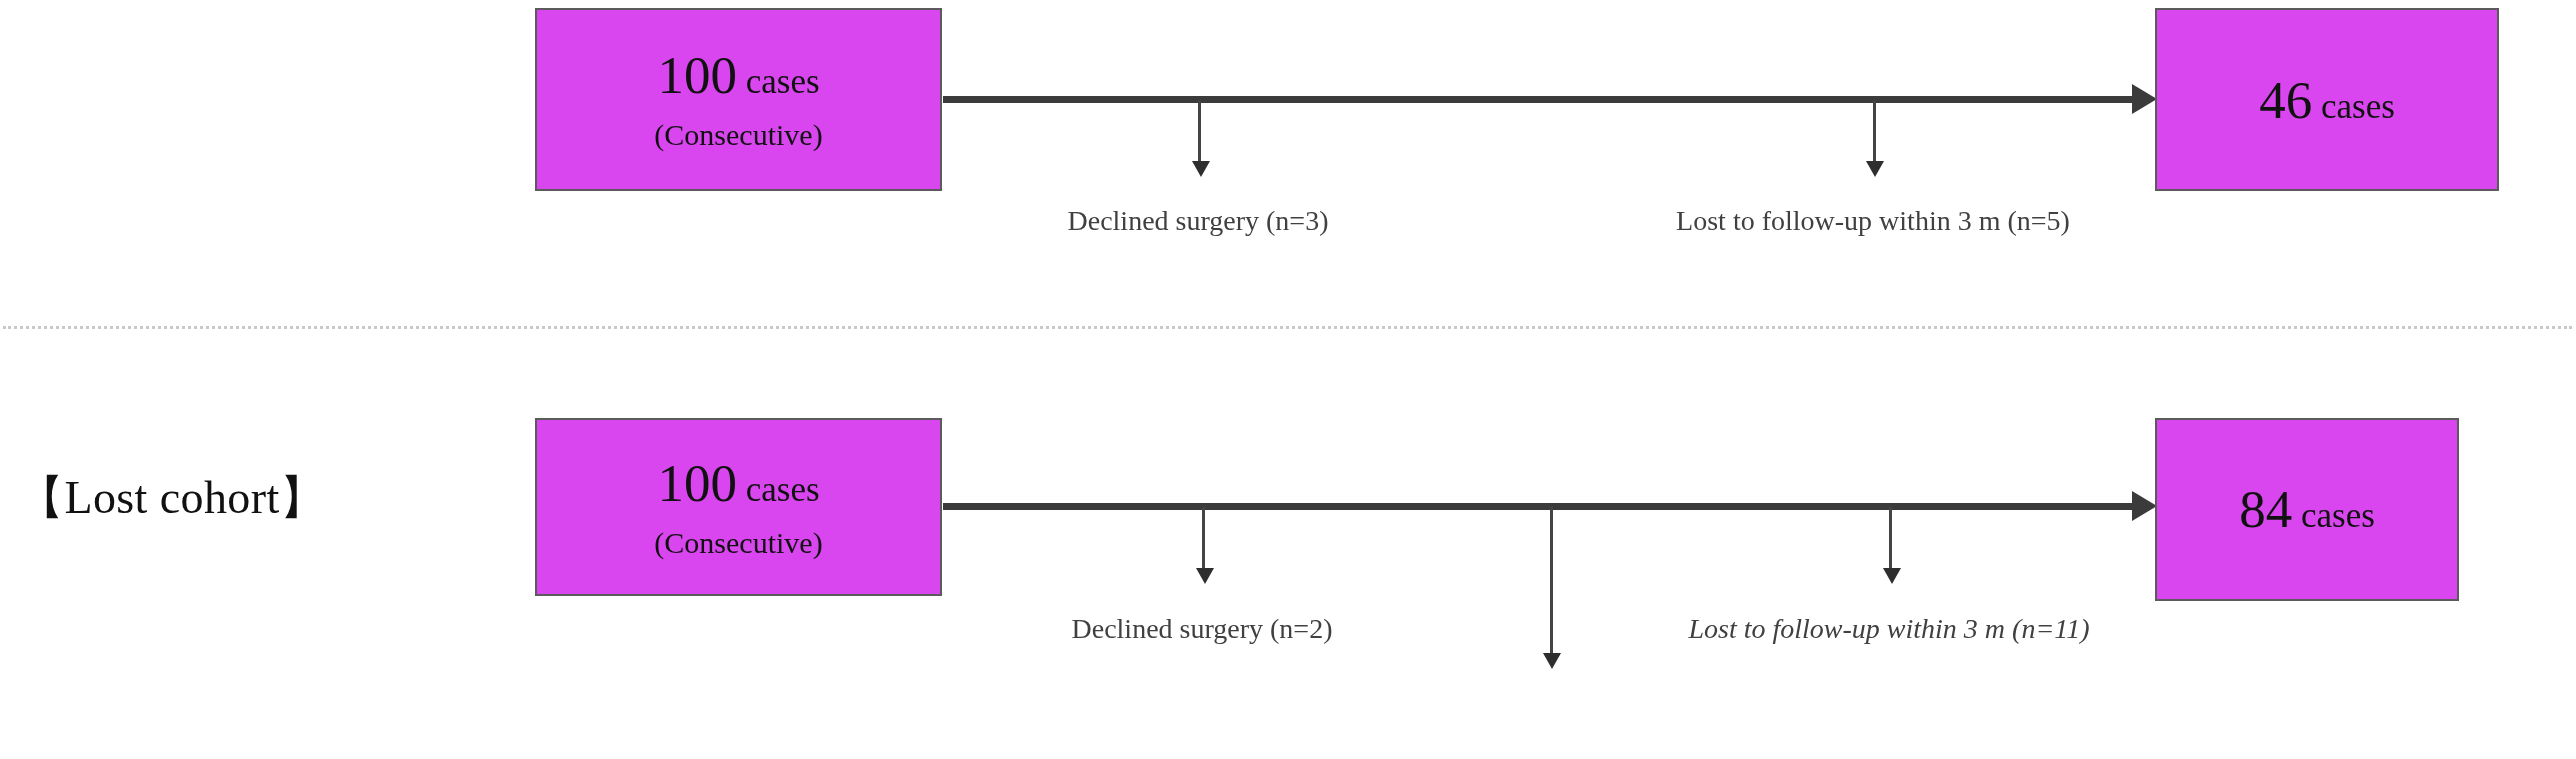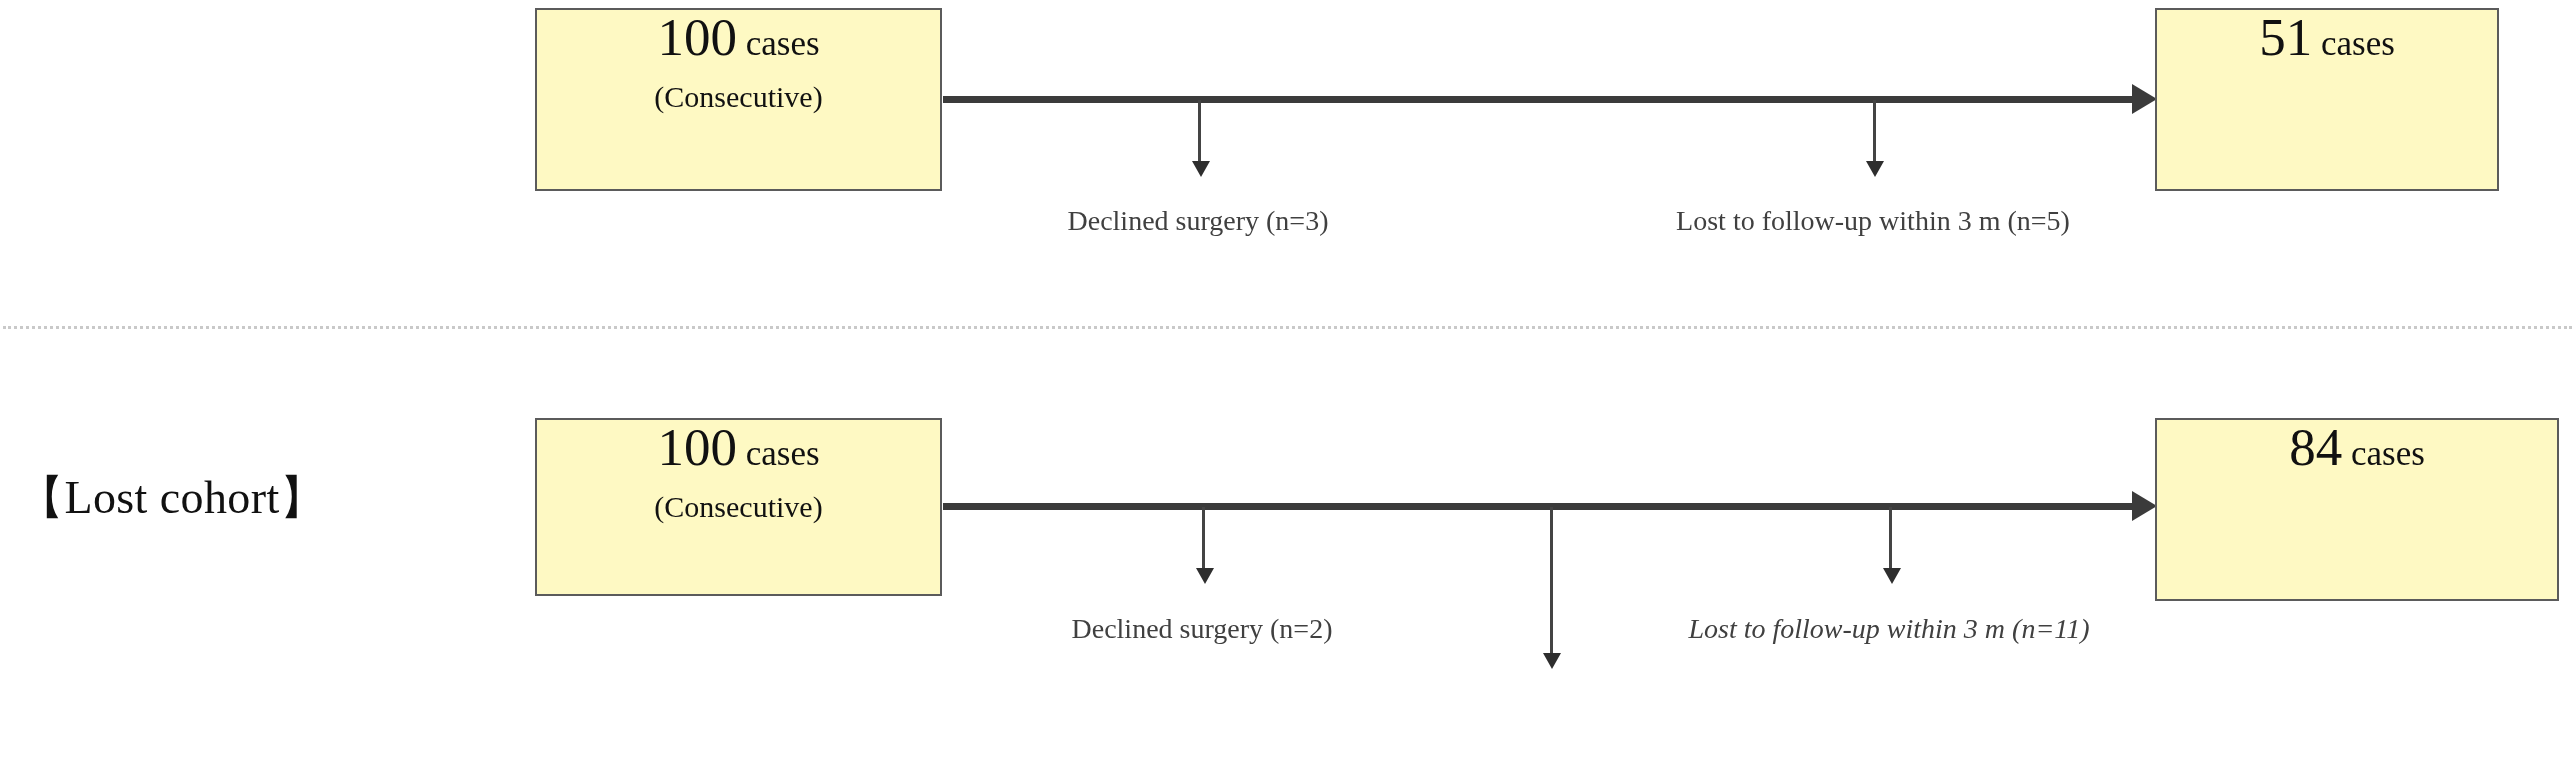--- a/index.html
+++ b/index.html
@@ -28,24 +28,25 @@
     color: #111111;
     white-space: nowrap;
     letter-spacing: 0.4px;
   }
 
   
   .flow-box {
     position: absolute;
     box-sizing: border-box;
     border: 2.5px solid #5b5b5b;
-    background: #fef9c3;
+    background: #d946ef;
     display: flex;
     flex-direction: column;
     align-items: center;
+    justify-content: center;
   }
   .box-line {
     white-space: nowrap;
     line-height: 1.02;
     color: #111111;
   }
   .box-num {
     font-size: 53px;
   }
   .box-unit {
@@ -122,21 +123,21 @@
   <div class="v-arrow-line" style="left:1198px; top:100px; height:63px;"></div>
   <div class="v-arrow-head" style="left:1192px; top:161px;"></div>
   <div class="annotation" style="left:1198px; top:207px;">Declined surgery (n=3)</div>
 
   <div class="v-arrow-line" style="left:1873px; top:100px; height:63px;"></div>
   <div class="v-arrow-head" style="left:1866px; top:161px;"></div>
   <div class="annotation" style="left:1873px; top:207px;">Lost to follow-up within 3 m (n=5)</div>
 
   <div class="flow-box" style="left:2155px; top:8.2px; width:344px; height:183px;">
     <div class="box-line">
-      <span class="box-num">51</span><span class="box-unit"> cases</span>
+      <span class="box-num">46</span><span class="box-unit"> cases</span>
     </div>
   </div>
 
   <div class="divider" style="left:3.3px; top:326px; width:2569px;"></div>
 
   <div class="cohort-label" style="left:18px; top:475px;">【Lost cohort】</div>
 
   <div class="flow-box" style="left:535px; top:418px; width:407px; height:178px;">
     <div class="box-line">
       <span class="box-num">100</span><span class="box-unit"> cases</span>
@@ -151,20 +152,20 @@
   <div class="v-arrow-head" style="left:1196px; top:568px;"></div>
   <div class="annotation" style="left:1202px; top:615px;">Declined surgery (n=2)</div>
 
   <div class="v-arrow-line" style="left:1550px; top:507px; height:147px;"></div>
   <div class="v-arrow-head" style="left:1543px; top:653px;"></div>
 
   <div class="v-arrow-line" style="left:1889px; top:507px; height:63px;"></div>
   <div class="v-arrow-head" style="left:1883px; top:568px;"></div>
   <div class="annotation" style="left:1889px; top:615px;font-style:italic;">Lost to follow-up within 3 m (n=11)</div>
 
-  <div class="flow-box" style="left:2155px; top:418px; width:404px; height:183px;">
+  <div class="flow-box" style="left:2155px; top:418px; width:304px; height:183px;">
     <div class="box-line">
       <span class="box-num">84</span><span class="box-unit"> cases</span>
     </div>
   </div>
 
 </div>
 
 
 </body></html>

